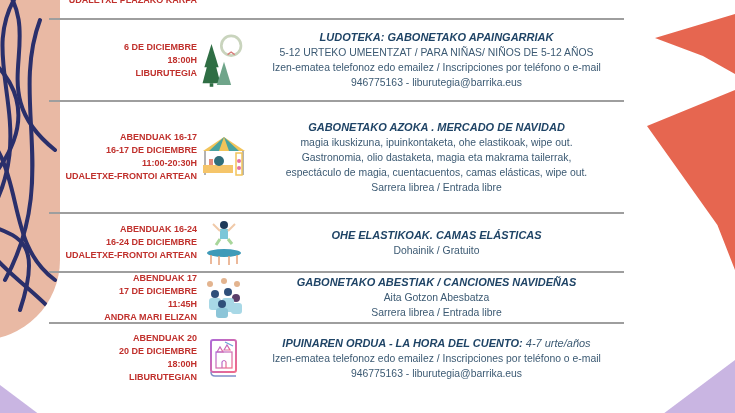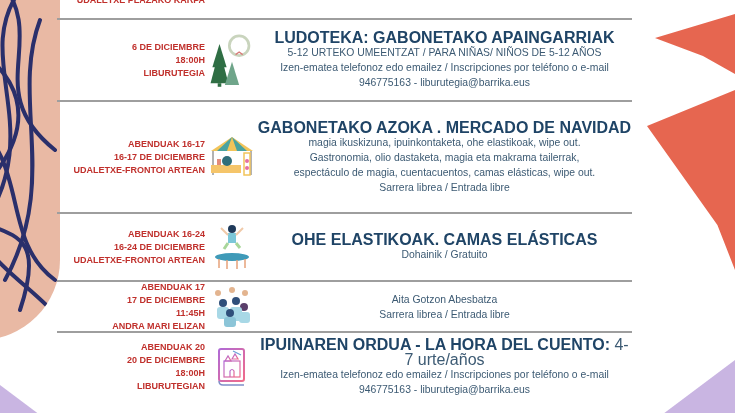--- a/index.html
+++ b/index.html
@@ -32,32 +32,32 @@
     clip-path: polygon(0 20%, 100% 0, 100% 100%, 80% 75%);
     filter: drop-shadow(-4px 4px 4px rgba(0,0,0,0.35));
   }
   .deco-right-purple {
     right: 0; top: 360px; width: 80px; height: 60px;
     background: #c9b5e2;
     clip-path: polygon(100% 0, 100% 100%, 0 100%);
   }
 
   
-  .events { position: absolute; left: 57px; top: 0; width: 575px; }
+  .events { position: absolute; left: 49px; top: 0; width: 575px; }
   .divider { height: 2px; background: #9e9e9e; width: 575px; margin-left: 0; }
   .row { display: flex; align-items: center; position: relative; }
   .date-col {
     width: 150px; text-align: right; color: #c0302c; font-weight: bold;
     font-size: 9px; line-height: 13px; padding-right: 2px;
   }
   .icon-col { width: 50px; display: flex; justify-content: center; align-items: center; }
   .info-col {
     flex: 1; text-align: center; color: #3c5a73; font-size: 10.4px; line-height: 15px;
   }
-  .info-col .title { color: #1f4466; font-weight: bold; font-size: 16px; }
+  .info-col .title { color: #1f4466; font-weight: bold; font-size: 11px; font-style: italic; }
   .info-col .title .extra { font-weight: normal; color: #3c5a73; text-align: center; }
   .top-partial { height: 18px; position: relative; }
   .top-partial .date-col { position: absolute; right: 425px; top: -6px; }
 </style>
 </head>
 <body>
 
 <div class="deco deco-left-peach">
   <svg width="100" height="360" viewBox="0 0 100 360">
     <g fill="none" stroke="#2a2f6b" stroke-width="4" stroke-linecap="round">
@@ -106,20 +106,21 @@
       <div>Izen-ematea telefonoz edo emailez / Inscripciones por teléfono o e-mail</div>
       <div>946775163 - liburutegia@barrika.eus</div>
     </div>
   </div>
   <div class="divider"></div>
 
   <div class="row" style="height:110px;">
     <div class="date-col">
       <div>ABENDUAK 16-17</div>
       <div>16-17 DE DICIEMBRE</div>
+      <div>11:00-20:30H</div>
       <div>UDALETXE-FRONTOI ARTEAN</div>
     </div>
     <div class="icon-col">
       <svg width="50" height="44" viewBox="0 0 50 44">
         <polygon points="25,2 4,16 46,16" fill="#f2c45a"></polygon>
         <path d="M10 16 L25 2 L20 16 Z" fill="#4aa3a0"></path>
         <path d="M30 16 L25 2 L40 16 Z" fill="#4aa3a0"></path>
         <line x1="6" y1="16" x2="6" y2="40" stroke="#666" stroke-width="1"></line>
         <line x1="44" y1="16" x2="44" y2="40" stroke="#666" stroke-width="1"></line>
         <rect x="4" y="30" width="30" height="8" fill="#f5c56a"></rect>
@@ -133,21 +134,21 @@
     <div class="info-col">
       <div class="title">GABONETAKO AZOKA . MERCADO DE NAVIDAD</div>
       <div>magia ikuskizuna, ipuinkontaketa, ohe elastikoak, wipe out.</div>
       <div>Gastronomia, olio dastaketa, magia eta makrama tailerrak,</div>
       <div>espectáculo de magia, cuentacuentos, camas elásticas, wipe out.</div>
       <div>Sarrera librea / Entrada libre</div>
     </div>
   </div>
   <div class="divider"></div>
 
-  <div class="row" style="height:66px;">
+  <div class="row" style="height:57px;">
     <div class="date-col">
       <div>ABENDUAK 16-24</div>
       <div>16-24 DE DICIEMBRE</div>
       <div>UDALETXE-FRONTOI ARTEAN</div>
     </div>
     <div class="icon-col">
       <svg width="40" height="46" viewBox="0 0 40 46">
         <circle cx="20" cy="5" r="4" fill="#1f3a5a"></circle>
         <rect x="16" y="9" width="8" height="10" fill="#7cc7d8"></rect>
         <line x1="16" y1="11" x2="9" y2="4" stroke="#f0c9a8" stroke-width="2"></line>
@@ -183,20 +184,21 @@
         <circle cx="24" cy="14" r="4" fill="#2f4f7a"></circle>
         <circle cx="32" cy="20" r="4" fill="#5a3f6a"></circle>
         <rect x="5" y="20" width="12" height="12" rx="3" fill="#a8d8e6"></rect>
         <rect x="18" y="20" width="12" height="14" rx="3" fill="#a8d8e6"></rect>
         <rect x="27" y="25" width="11" height="11" rx="3" fill="#a8d8e6"></rect>
         <circle cx="18" cy="26" r="4" fill="#2f4f7a"></circle>
         <rect x="12" y="30" width="12" height="10" rx="3" fill="#8cc5d8"></rect>
       </svg>
     </div>
     <div class="info-col">
+      <div class="title">GABONETAKO ABESTIAK / CANCIONES NAVIDEÑAS</div>
       <div>Aita Gotzon Abesbatza</div>
       <div>Sarrera librea / Entrada libre</div>
     </div>
   </div>
   <div class="divider"></div>
 
   <div class="row" style="height:68px;">
     <div class="date-col">
       <div>ABENDUAK 20</div>
       <div>20 DE DICIEMBRE</div>

